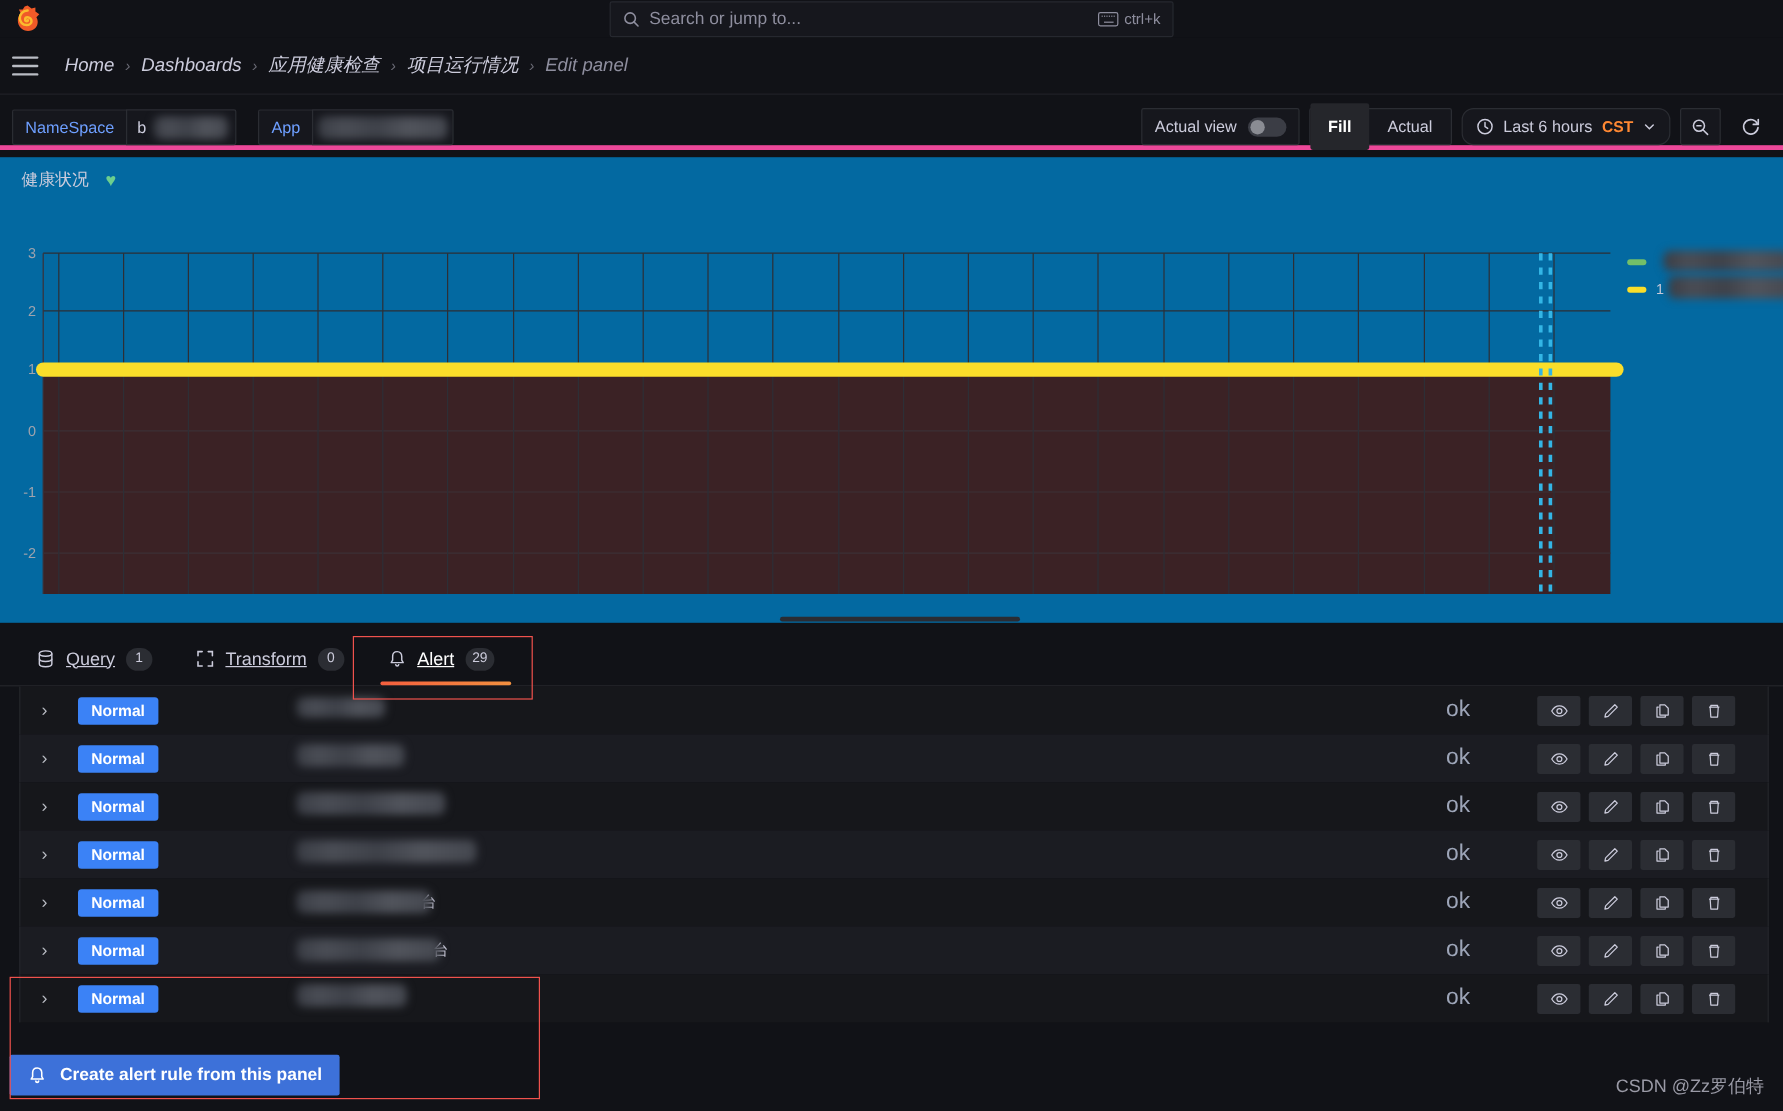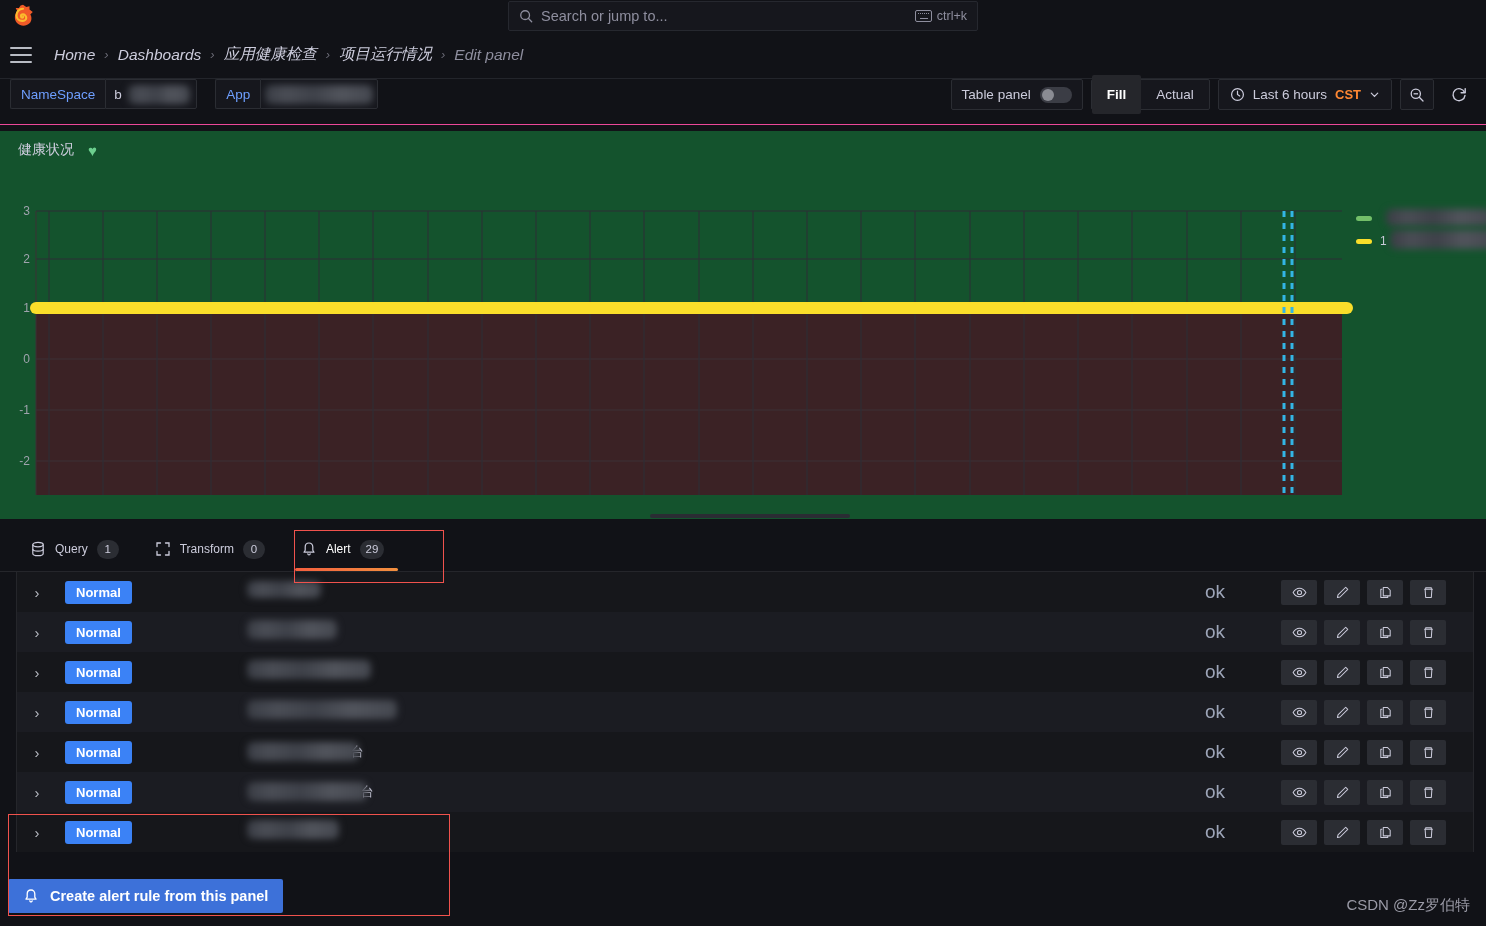--- a/index.html
+++ b/index.html
@@ -52,22 +52,22 @@
   .hamburger span { display: block; height: 2px; background: #b9bcc4; border-radius: 1px; }
   .crumbs { display: flex; align-items: center; gap: 2px; font-size: 15.5px; margin-left: 8px; }
   .crumb { color: #ccccdc; padding: 0 4px; cursor: pointer; }
   .crumb.last { color: #8e8e9e; }
   .crumb-sep { color: #6b6b76; font-size: 13px; padding: 0 3px; }
 
   
   .controls-row {
     height: 46px; width: 100%;
     background: #111217;
-    border-bottom: 1px solid #ec4899;
-    display: flex; align-items: flex-start;
+    border-bottom: 4px solid #ec4899;
+    display: flex; align-items: flex-end;
     padding: 0 10px;
     position: relative;
   }
   .var-group { display: flex; align-items: center; margin-right: 18px; }
   .var-label {
     height: 30px; line-height: 30px;
     background: #16171d;
     border: 1px solid #2b2d33;
     border-right: none;
     border-radius: 2px 0 0 2px;
@@ -100,33 +100,33 @@
   .tableview-box .lbl { font-size: 13.5px; color: #ccccdc; }
   .toggle {
     width: 32px; height: 16px; border-radius: 8px; background: #3b3d45; position: relative; cursor: pointer;
   }
   .toggle .knob { position: absolute; left: 2px; top: 2px; width: 12px; height: 12px; border-radius: 50%; background: #8a8c93; }
   .fillactual .opt {
     height: 39px; padding: 0 15px; display: flex; align-items: center;
     font-size: 13.5px; color: #ccccdc; cursor: pointer;
   }
   .fillactual .opt.active { background: #25262b; color: #fff; font-weight: bold; border-radius: 2px; }
-  .timepicker { padding: 0 11px; gap: 8px; cursor: pointer; }
+  .timepicker { padding: 0 11px; gap: 8px; cursor: pointer; border-radius: 10px; }
   .timepicker .tp-text { font-size: 13.5px; color: #ccccdc; }
   .timepicker .tz { color: #ff8833; font-weight: bold; font-size: 13px; }
   .icon-btn {
     width: 34px; height: 31px; display: flex; align-items: center; justify-content: center;
     background: #16171d; border: 1px solid #2b2d33; border-radius: 2px; cursor: pointer;
   }
   .icon-btn.plain { background: transparent; border: none; }
 
   
   .panel {
     position: absolute; left: 0; top: 131px; width: 1486px; height: 388px;
-    background: #14532d;
+    background: #0369a1;
   }
   .panel-header { display: flex; align-items: center; gap: 14px; padding: 10px 0 6px 18px; }
   .panel-title { font-size: 14px; color: #ccccdc; }
   .heart { color: #6ccf8e; font-size: 15px; }
 
   .plot-wrap { position: relative; width: 1486px; height: 330px; }
   .plot-svg { position: absolute; left: 0; top: 0; }
   .legend { position: absolute; right: 14px; top: 46px; display: flex; flex-direction: column; gap: 9px; }
   .legend-item { display: flex; align-items: center; gap: 8px; height: 14px; }
   .legend-swatch { width: 16px; height: 5px; border-radius: 3px; }
@@ -141,21 +141,21 @@
   
   .tabs-row {
     position: absolute; left: 0; top: 527px; width: 1486px; height: 45px;
     border-bottom: 1px solid #25262b;
     display: flex; align-items: center; padding-left: 16px; gap: 8px;
   }
   .tab {
     display: flex; align-items: center; gap: 9px;
     height: 44px; padding: 0 14px; cursor: pointer; position: relative;
   }
-  .tab .tlabel { font-size: 12px; color: #ccccdc; }
+  .tab .tlabel { font-size: 15px; color: #ccccdc; text-decoration: underline; }
   .tab.active .tlabel { color: #fff; }
   .tab .tcount {
     min-width: 22px; height: 19px; padding: 0 6px; border-radius: 10px;
     background: #2b2d33; color: #ccccdc; font-size: 11.5px;
     display: flex; align-items: center; justify-content: center;
   }
   .tab.active::after {
     content: ""; position: absolute; left: 8px; right: 0; bottom: 0; height: 3px;
     border-radius: 2px;
     background: linear-gradient(90deg,#f55f3e,#f2903f);
@@ -262,21 +262,21 @@
     <div class="var-group">
       <div class="var-label">App</div>
       <div class="var-value wide">
         <span class="vtext"></span>
         <span class="blur" style="left:4px;top:5px;width:108px;height:19px;"></span>
       </div>
     </div>
 
     <div class="controls-right">
       <div class="seg-box tableview-box">
-        <span class="lbl">Table panel</span>
+        <span class="lbl">Actual view</span>
         <span class="toggle">
             <span class="knob"></span>
           </span>
       </div>
 
       <div class="seg-box fillactual">
         <div class="opt active">Fill</div>
         <div class="opt">Actual</div>
       </div>
 

